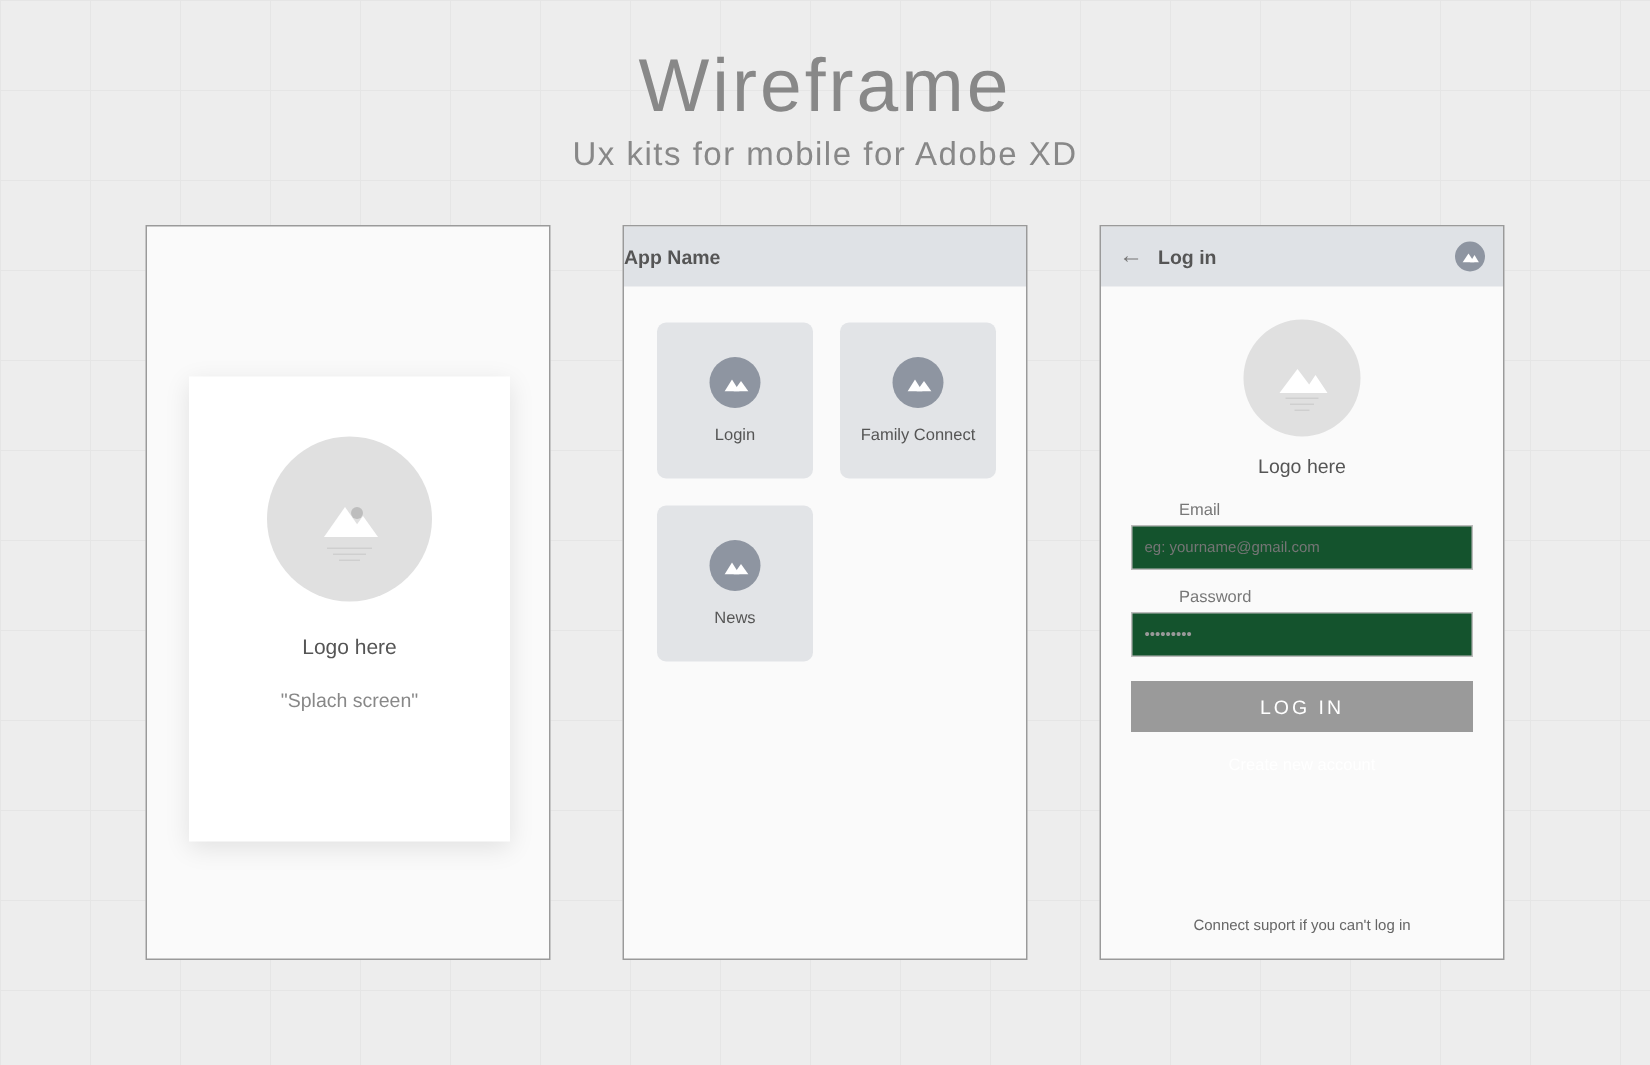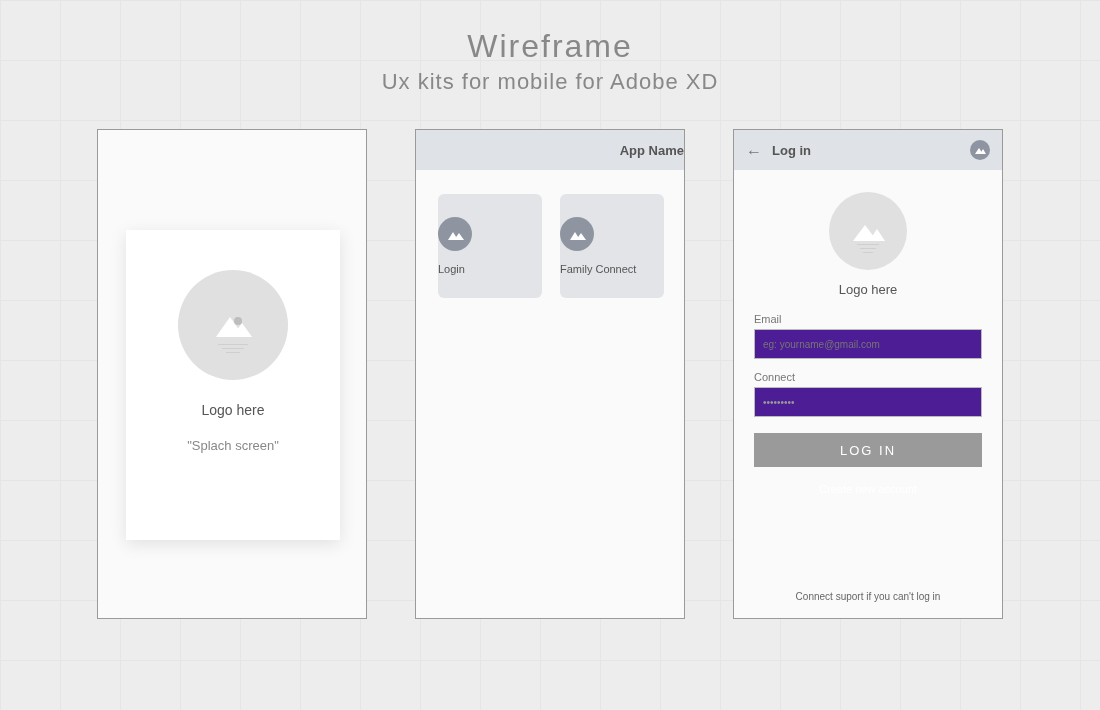--- a/index.html
+++ b/index.html
@@ -10,21 +10,21 @@
     background-image:
       linear-gradient(#e5e5e5 1px, transparent 1px),
       linear-gradient(90deg, #e5e5e5 1px, transparent 1px);
     background-size: 60px 60px;
     font-family: "Helvetica Neue", Arial, sans-serif;
     color: #444;
     overflow: hidden;
   }
   .page-title {
     text-align: center;
-    font-size: 32px;
+    font-size: 50px;
     font-weight: 300;
     color: #888;
     letter-spacing: 2px;
     margin-top: 28px;
   }
   .page-subtitle {
     text-align: center;
     font-size: 22px;
     font-weight: 400;
     color: #888;
@@ -93,39 +93,39 @@
     height:1px;
     background:#cfcfcf;
     margin:3px auto;
   }
   
   .appbar {
     height: 40px;
     background: #dfe2e6;
     display:flex;
     align-items:center;
-    justify-content:flex-end;
+    justify-content:flex-start;
     font-size:13px;
     font-weight:600;
     color:#555;
     position:relative;
   }
   .grid {
     padding: 24px 22px;
     display:grid;
     grid-template-columns: repeat(2, 104px);
     grid-auto-rows: 104px;
     gap: 18px 18px;
   }
   .tile {
     background:#e2e4e7;
     border-radius:6px;
     display:flex;
     flex-direction:column;
-    align-items:flex-start;
+    align-items:center;
     justify-content:center;
     gap:12px;
   }
   .tile-icon{
     width:34px;height:34px;border-radius:50%;background:#8e95a1;
     display:flex;align-items:center;justify-content:center;
   }
   .tile-label{font-size:11px;color:#555;}
   
   .appbar-left{position:absolute;left:12px;display:flex;align-items:center;gap:10px;}
@@ -140,23 +140,23 @@
     padding: 18px 20px 0 20px;
     display:flex;flex-direction:column;align-items:center;
   }
   .login-avatar{
     width:78px;height:78px;border-radius:50%;background:#e0e0e0;
     display:flex;align-items:center;justify-content:center;position:relative;
     margin-top:4px;
   }
   .login-logo-label{margin-top:12px;font-size:13px;color:#555;font-weight:500;}
   .form{width:100%;margin-top:16px;}
-  .field-label{font-size:11px;color:#777;margin-bottom:4px;display:block;}
+  .field-label{font-size:11px;color:#777;margin-bottom:4px;display:block;margin-left:32px;}
   .text-input{
-    width:100%;height:30px;border:1px solid #bbb;background:#4c1d95;
+    width:100%;height:30px;border:1px solid #bbb;background:#14532d;
     font-size:10px;color:#999;padding:0 8px;margin-bottom:12px;
   }
   .login-btn{
     width:100%;height:34px;background:#9a9a9a;color:#fff;
     border:none;font-size:13px;letter-spacing:2px;margin-top:4px;
   }
   .create-link{
     margin-top:16px;font-size:11px;color:#fff;text-align:center;width:100%;
   }
   .support-text{
@@ -207,20 +207,29 @@
       </div>
       <div class="tile">
         <div class="tile-icon">
           <svg width="20" height="12" viewBox="0 0 20 12">
               <polygon points="3,12 8,4 13,12" fill="#fff"></polygon>
               <polygon points="9,12 14,5 19,12" fill="#fff"></polygon>
             </svg>
         </div>
         <div class="tile-label">Family Connect</div>
       </div>
+      <div class="tile">
+        <div class="tile-icon">
+          <svg width="20" height="12" viewBox="0 0 20 12">
+              <polygon points="3,12 8,4 13,12" fill="#fff"></polygon>
+              <polygon points="9,12 14,5 19,12" fill="#fff"></polygon>
+            </svg>
+        </div>
+        <div class="tile-label">News</div>
+      </div>
     </div>
   </div>
 
   <div class="phone">
     <div class="appbar">
       <div class="appbar-left">
         <span class="back-arrow">←</span>
         <span class="appbar-title">Log in</span>
       </div>
       <div class="appbar-right">
@@ -242,21 +251,21 @@
           <span style="width:22px"></span>
           <span style="width:16px"></span>
           <span style="width:10px"></span>
         </div>
       </div>
       <div class="login-logo-label">Logo here</div>
 
       <div class="form">
         <label class="field-label">Email</label>
         <input class="text-input" type="text" placeholder="eg: yourname@gmail.com" style="">
-        <label class="field-label">Connect</label>
+        <label class="field-label">Password</label>
         <input class="text-input" type="text" value="•••••••••" style="">
         <button class="login-btn">LOG IN</button>
         <div class="create-link">Create new account</div>
       </div>
     </div>
     <div class="support-text">Connect suport if you can't log in</div>
   </div>
 
 </div>
 

